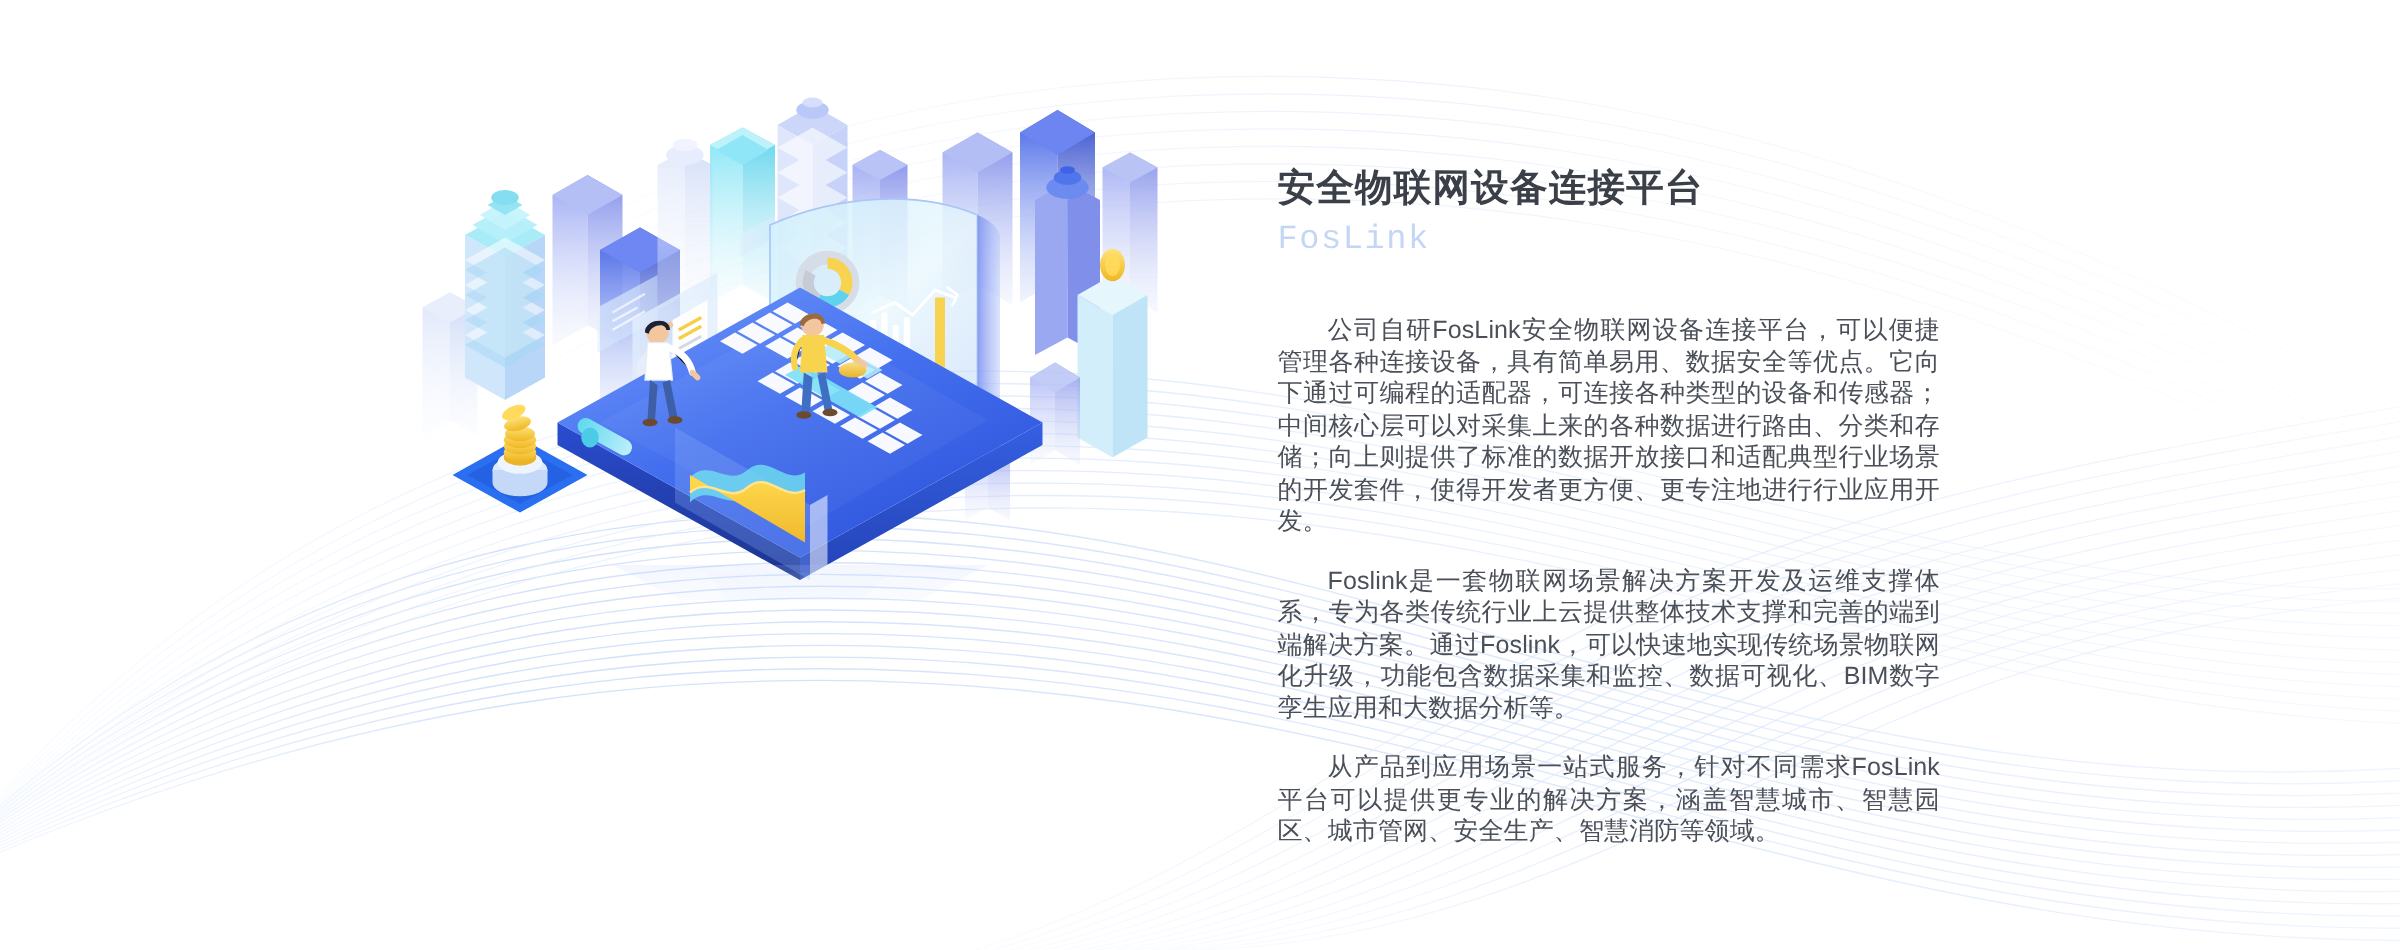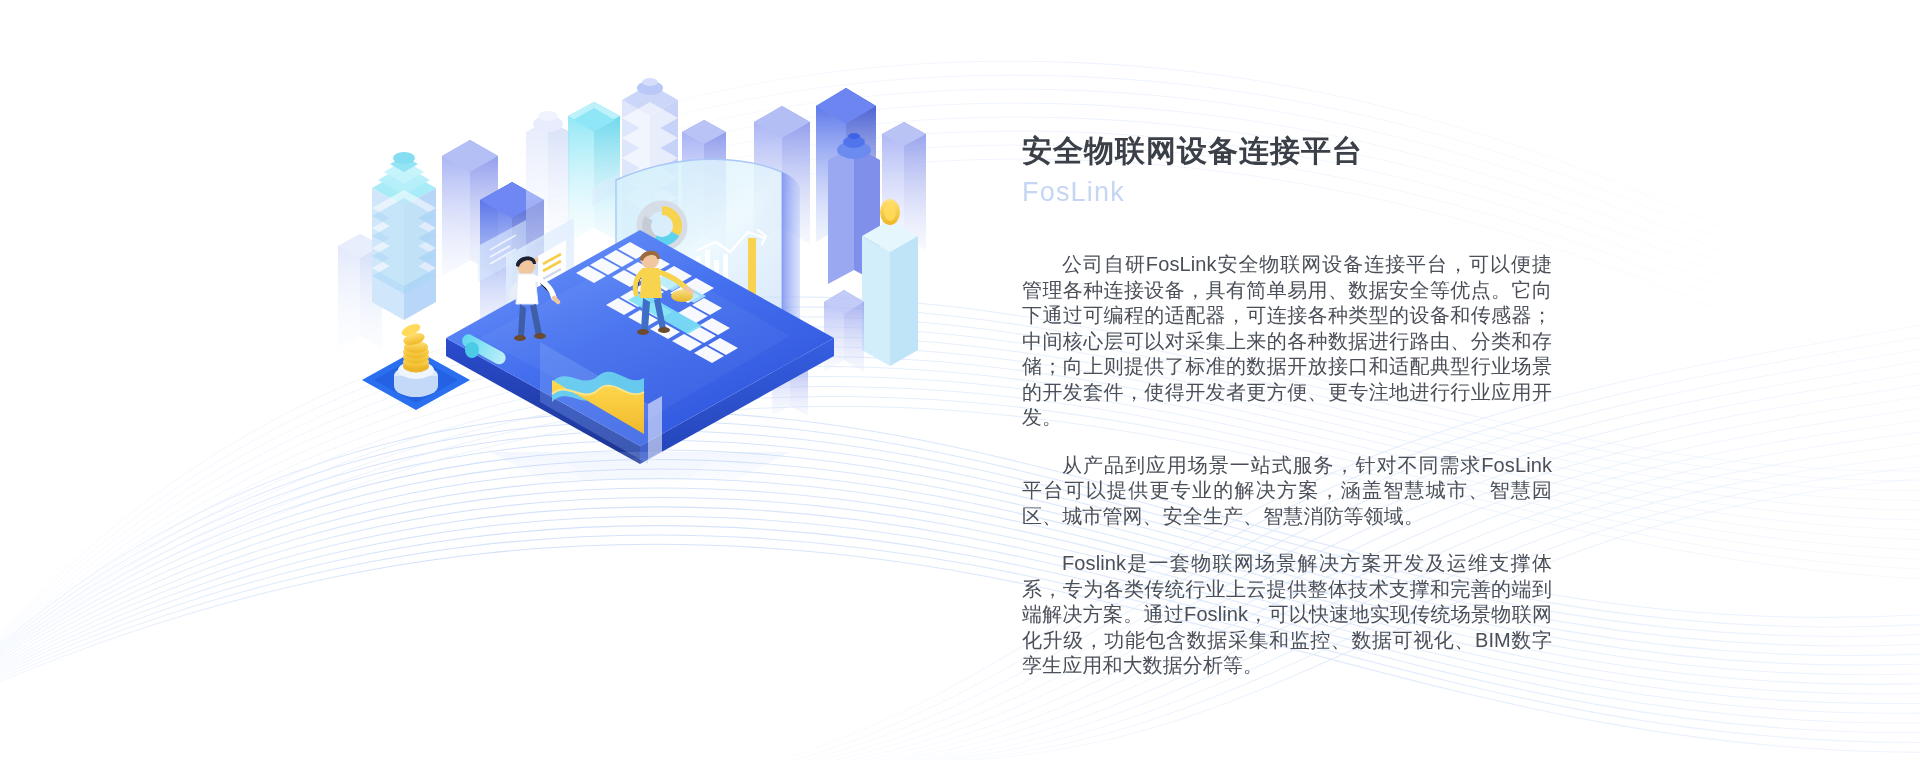--- a/index.html
+++ b/index.html
@@ -70,20 +70,21 @@
   }
 
   #page-subtitle {
     font-size: 27px;
     font-weight: 400;
     letter-spacing: 1.2px;
     color: #c5d6f5;
     line-height: 1.3;
     margin: 6px 0 0 0;
     white-space: nowrap;
+    font-family: Liberation Mono, monospace;
   }
 
   #paragraphs {
     margin-top: 42px;
     width: 530px;
   }
   .para {
     font-size: 20px;
     line-height: 25.5px;
     color: #4a4f58;
@@ -588,18 +589,18 @@
       </g>
     </svg>
   </div>
 
   <div id="text-col">
     <h1 id="page-title">安全物联网设备连接平台</h1>
     <div id="page-subtitle">FosLink</div>
 
     <div id="paragraphs">
       <p class="para">公司自研FosLink安全物联网设备连接平台，可以便捷管理各种连接设备，具有简单易用、数据安全等优点。它向下通过可编程的适配器，可连接各种类型的设备和传感器；中间核心层可以对采集上来的各种数据进行路由、分类和存储；向上则提供了标准的数据开放接口和适配典型行业场景的开发套件，使得开发者更方便、更专注地进行行业应用开发。</p>
+      <p class="para">Foslink是一套物联网场景解决方案开发及运维支撑体系，专为各类传统行业上云提供整体技术支撑和完善的端到端解决方案。通过Foslink，可以快速地实现传统场景物联网化升级，功能包含数据采集和监控、数据可视化、BIM数字孪生应用和大数据分析等。</p>
       <p class="para">从产品到应用场景一站式服务，针对不同需求FosLink平台可以提供更专业的解决方案，涵盖智慧城市、智慧园区、城市管网、安全生产、智慧消防等领域。</p>
-      <p class="para">Foslink是一套物联网场景解决方案开发及运维支撑体系，专为各类传统行业上云提供整体技术支撑和完善的端到端解决方案。通过Foslink，可以快速地实现传统场景物联网化升级，功能包含数据采集和监控、数据可视化、BIM数字孪生应用和大数据分析等。</p>
     </div>
   </div>
 
 </div>
 
 </body></html>

